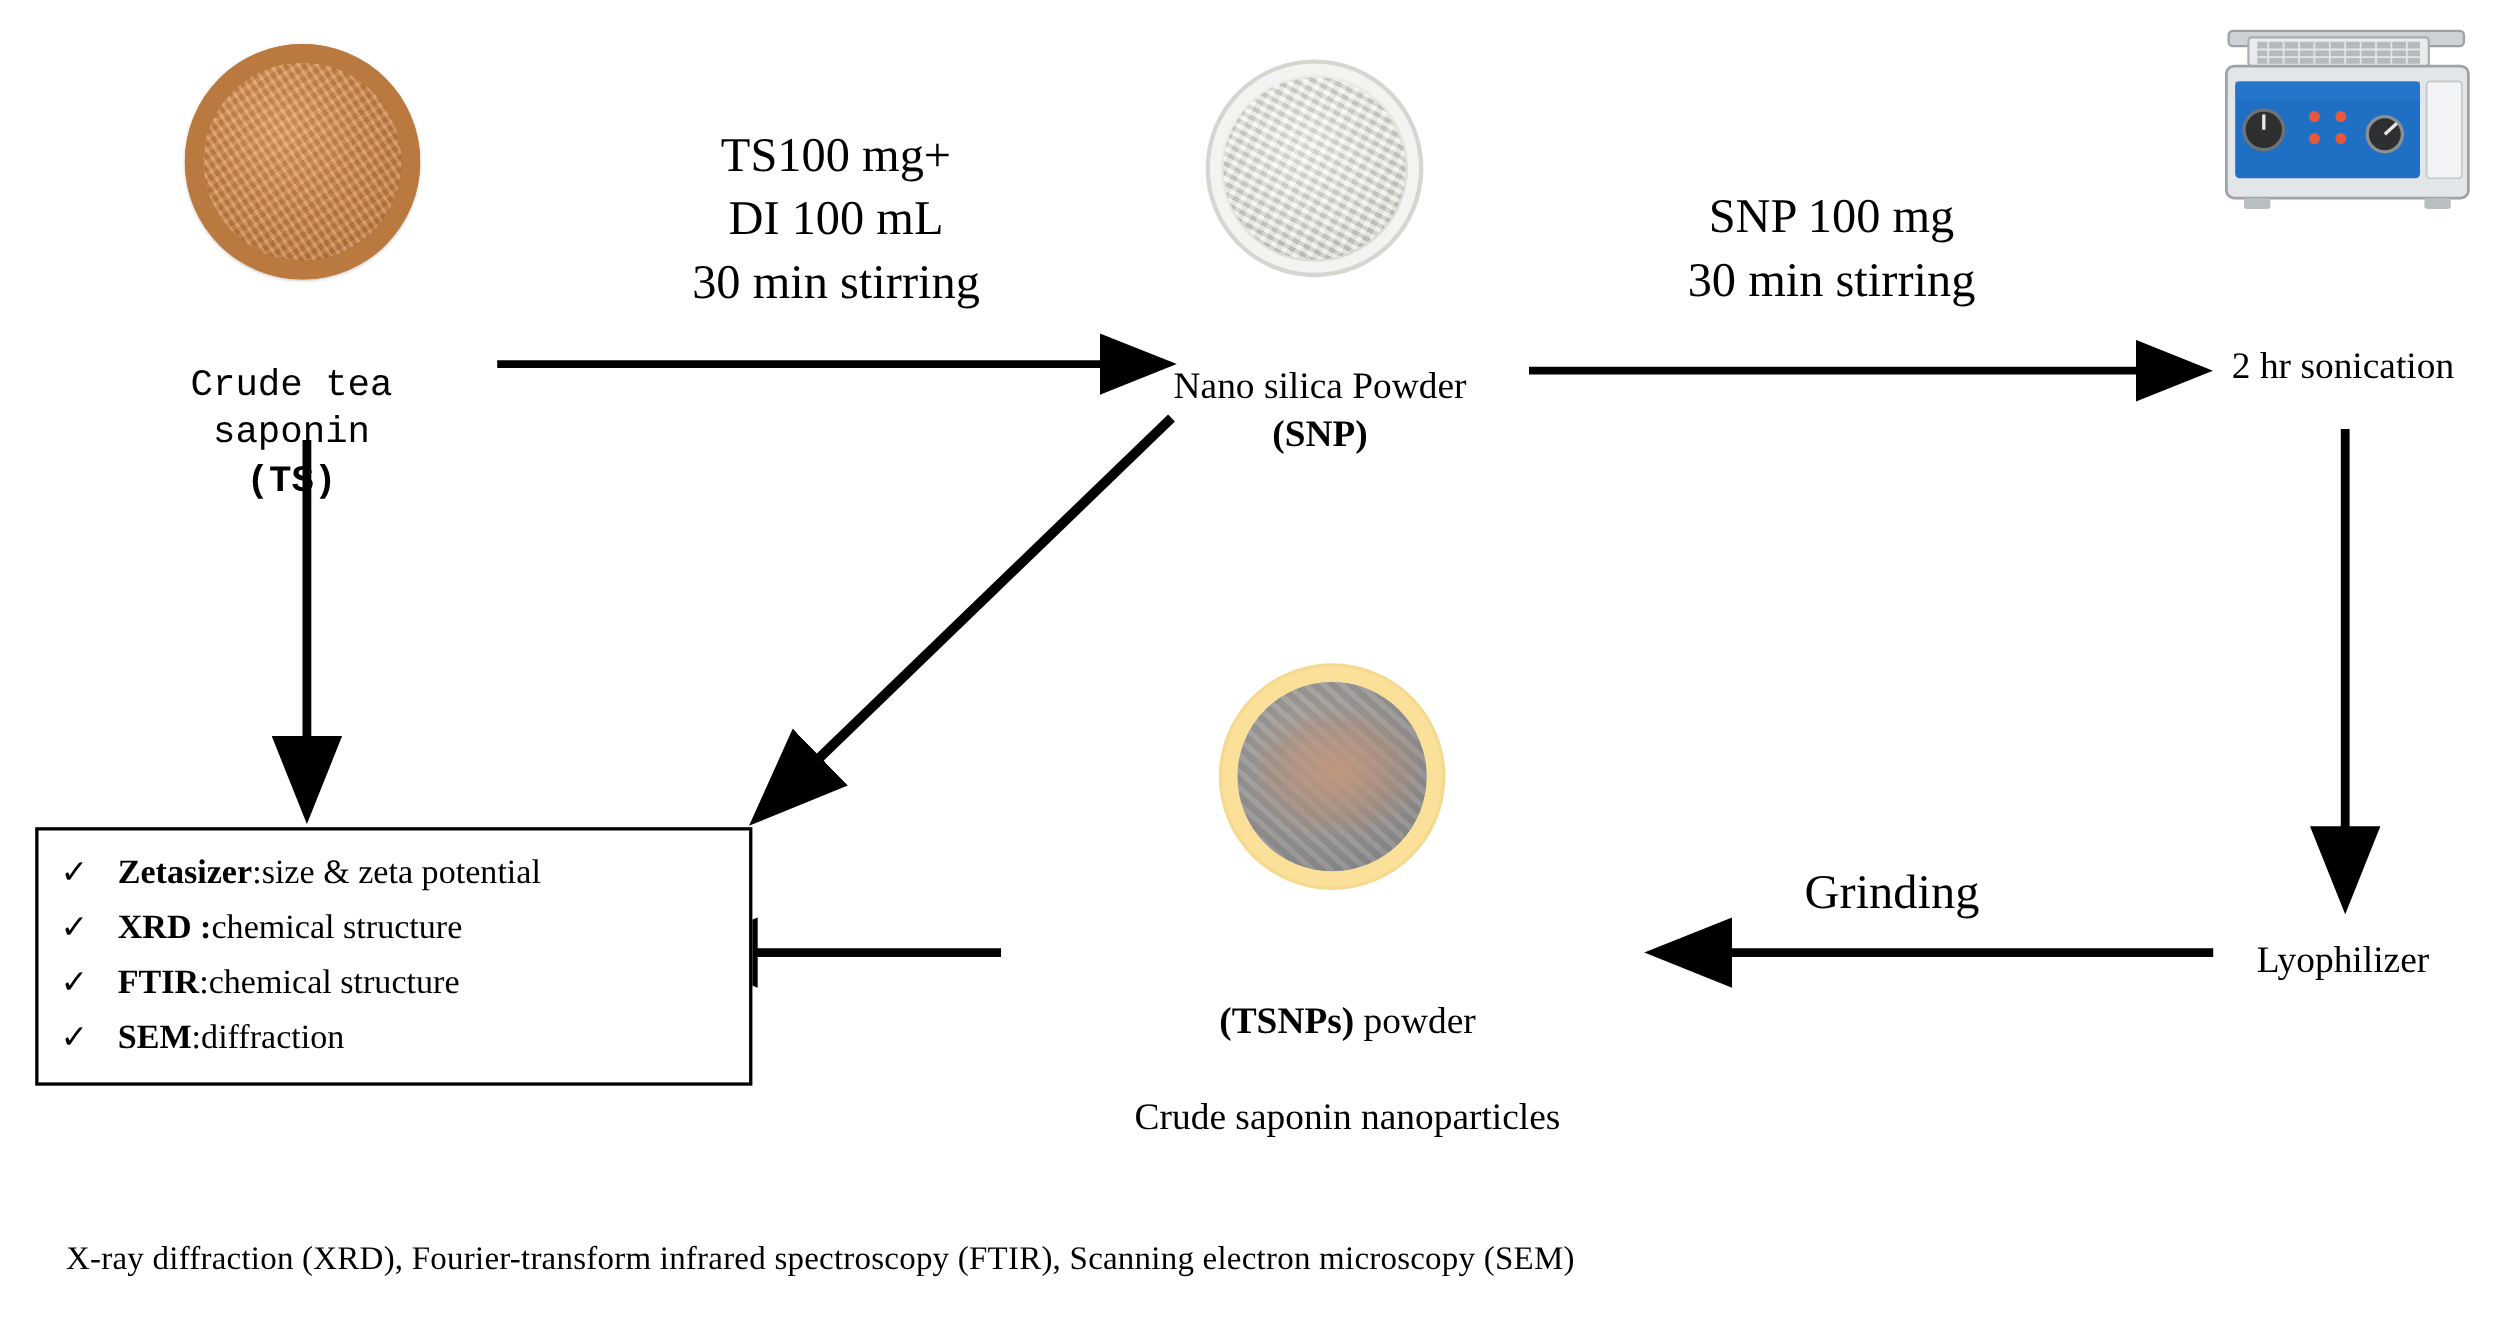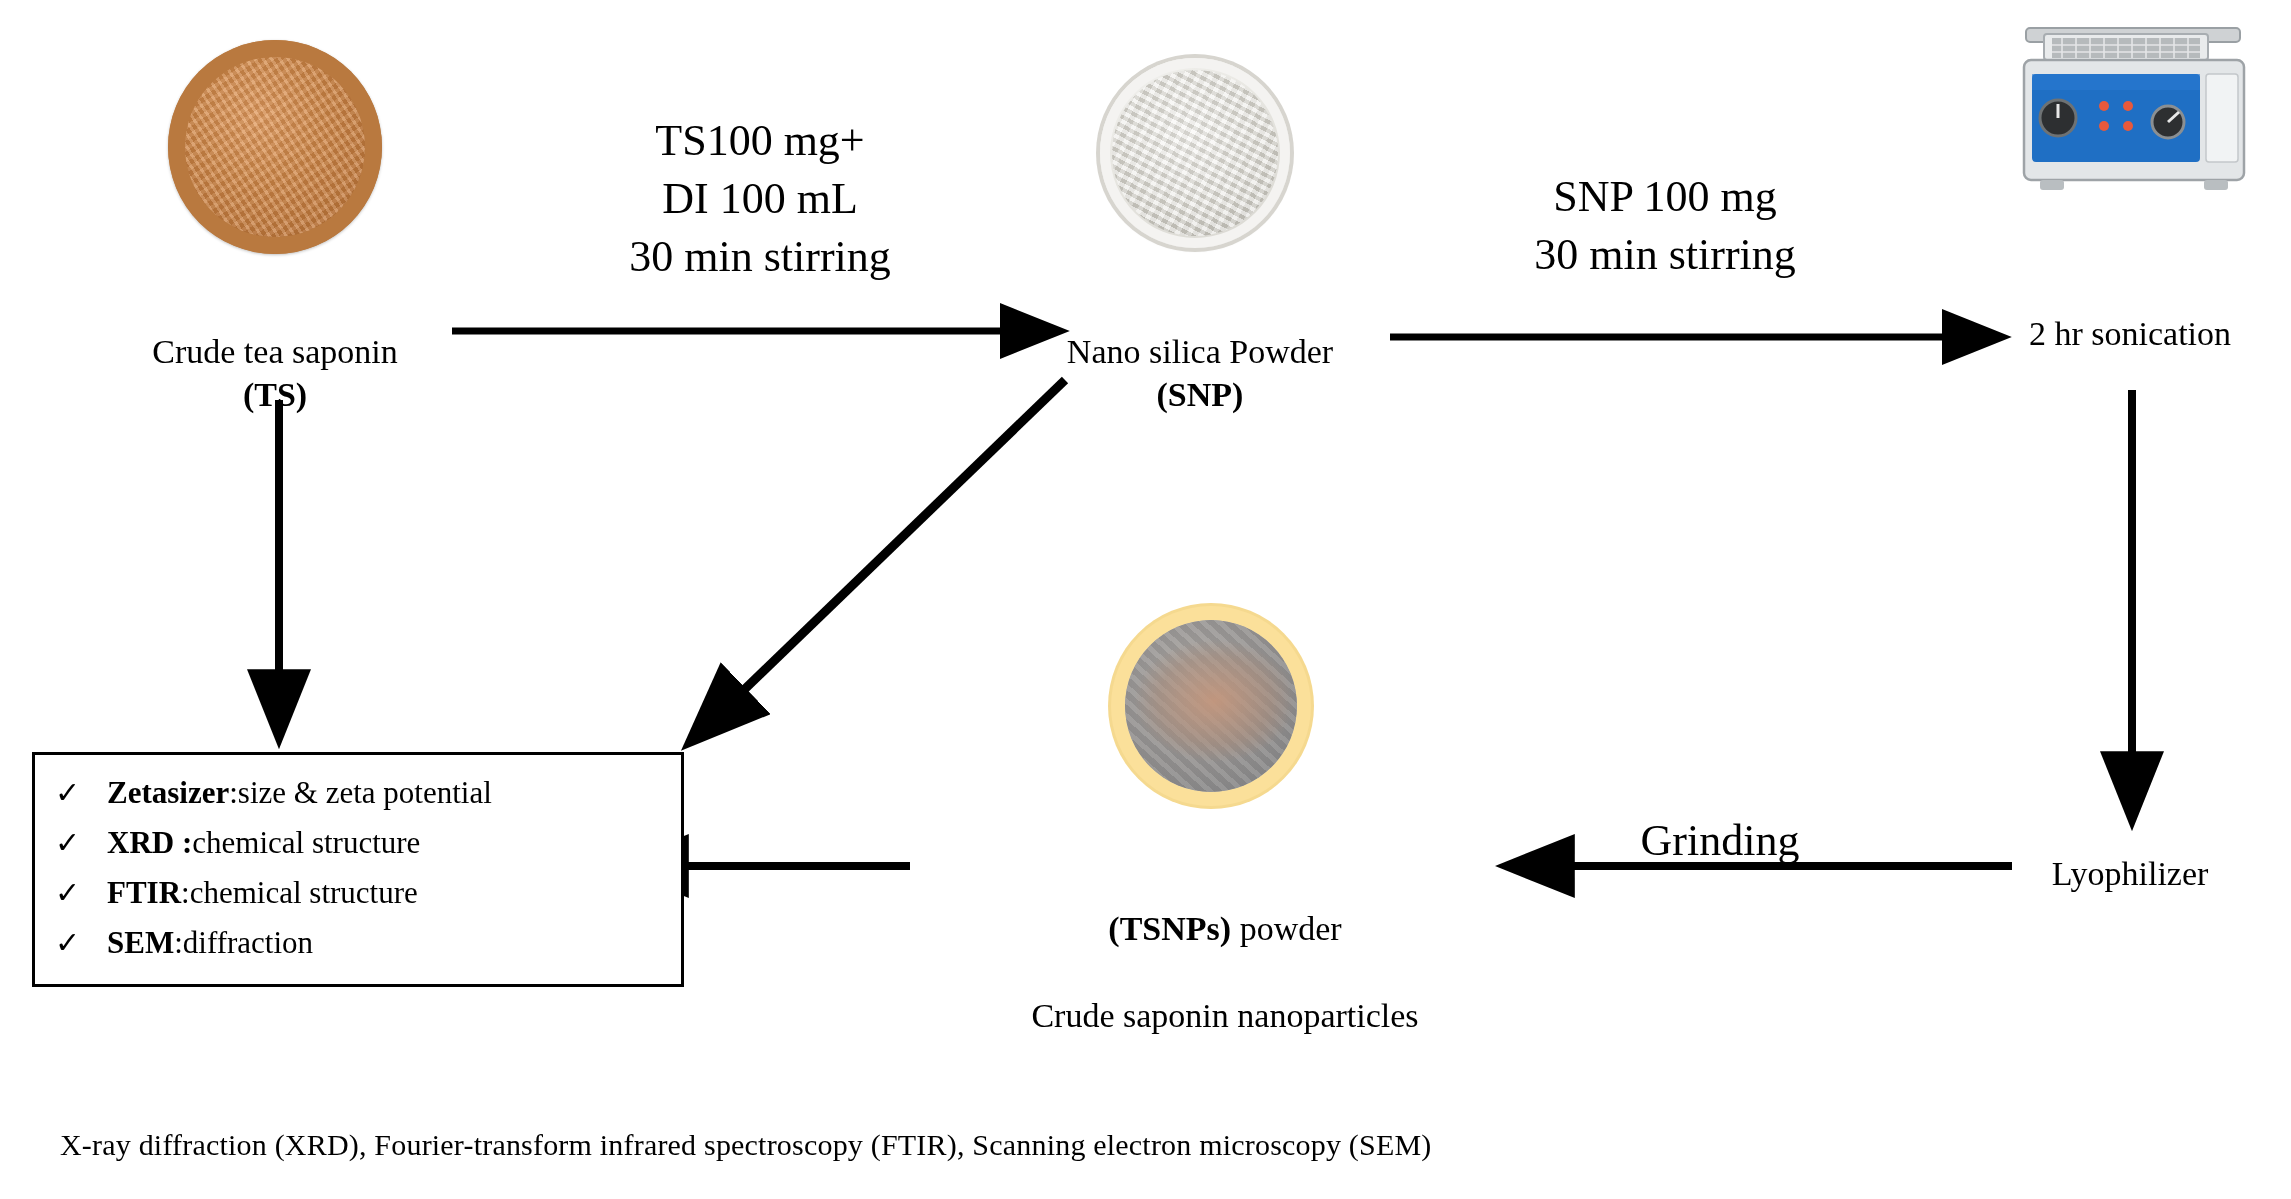--- a/index.html
+++ b/index.html
@@ -151,21 +151,21 @@
     <line x1="2012" y1="866" x2="1506" y2="866" stroke="#000" stroke-width="8" marker-end="url(#ah)"></line>
 
     <line x1="910" y1="866" x2="620" y2="866" stroke="#000" stroke-width="8" marker-end="url(#ah)"></line>
   </svg>
 
   <div class="abs" style="left:168px; top:40px;">
     <div class="jar">
       <div class="jar-inner"></div>
     </div>
   </div>
-  <div class="abs lbl" style="left:110px; top:286px; width:330px;">
+  <div class="abs lbl" style="left:100px; top:286px; width:330px;font-family:Liberation Mono, monospace;">
     <span>Crude tea saponin</span>
     <span class="bold">(TS)</span>
   </div>
 
   <div class="abs cond" style="left:560px; top:112px; width:400px;">TS100 mg+
 DI 100 mL
 30 min stirring</div>
 
   <div class="abs" style="left:1100px; top:58px;">
     <div class="dish">
@@ -220,21 +220,21 @@
       <circle cx="112" cy="104" r="5" fill="#e8593b"></circle>
 
       <rect x="24" y="158" width="24" height="10" rx="3" fill="#b9bec1"></rect>
       <rect x="188" y="158" width="24" height="10" rx="3" fill="#b9bec1"></rect>
     </svg>
   </div>
   <div class="abs lbl" style="left:1960px; top:312px; width:340px;">2 hr sonication</div>
 
   <div class="abs lbl" style="left:1965px; top:852px; width:330px;">Lyophilizer</div>
 
-  <div class="abs cond" style="left:1560px; top:782px; width:320px;margin-top:30px;">Grinding</div>
+  <div class="abs cond" style="left:1560px; top:782px; width:320px;">Grinding</div>
 
   <div class="abs" style="left:1125px; top:620px;">
     <div class="tsnp">
       <div class="tsnp-inner"></div>
     </div>
   </div>
   <div class="abs lbl" style="left:930px; top:820px; width:590px;">
     <div>
       <span class="bold">(TSNPs)</span><span> powder</span>
     </div>

